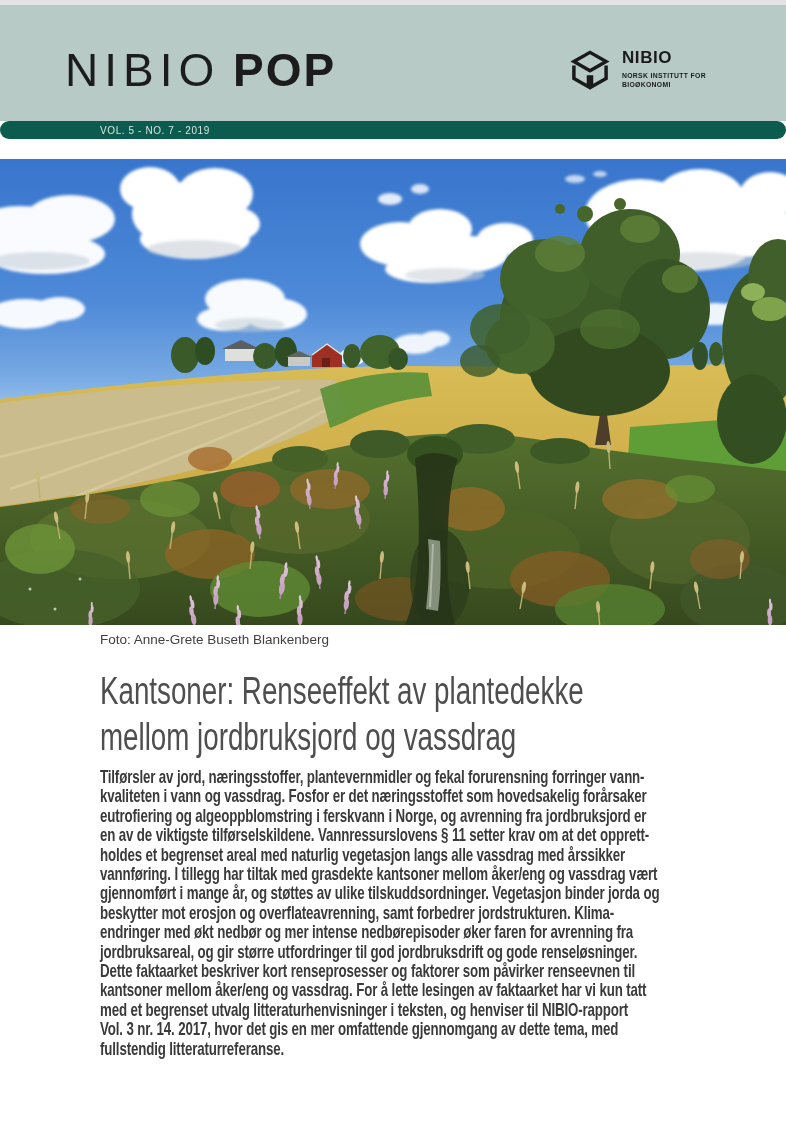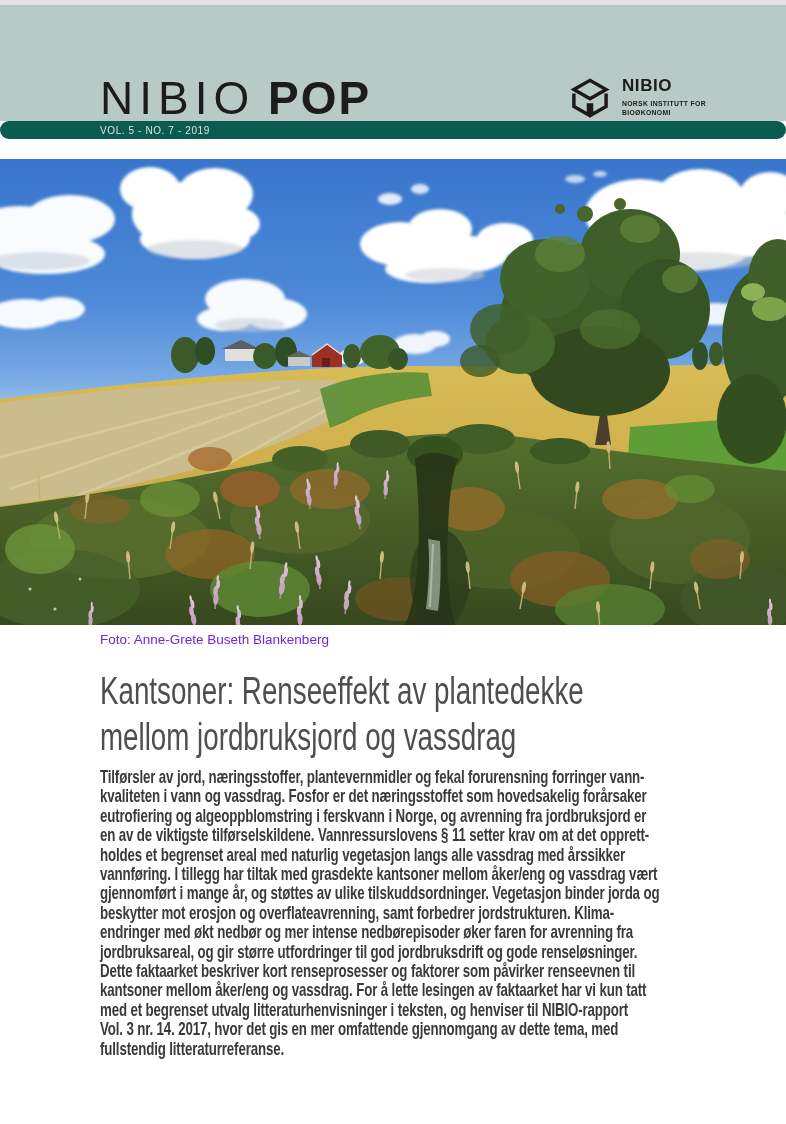--- a/index.html
+++ b/index.html
@@ -13,23 +13,23 @@
     overflow: hidden;
   }
   .top-strip {
     height: 5px;
     background: #e3e3e6;
   }
   .header {
     height: 116px;
     background: #b7cac5;
     display: flex;
-    align-items: flex-end;
+    align-items: center;
     justify-content: space-between;
-    padding: 14px 80px 0 100px;
+    padding: 14px 80px 0 65px;
   }
   .masthead {
     font-size: 46px;
     color: #1c1c1c;
     line-height: 1;
     white-space: nowrap;
   }
   .masthead .mh-regular { font-weight: 400; letter-spacing: 6px; }
   .masthead .mh-bold { font-weight: 700; letter-spacing: 2px; }
   .logo { display: flex; align-items: flex-start; gap: 9px; }
@@ -57,21 +57,21 @@
     color: #d9e5de;
     font-size: 10px;
     letter-spacing: 0.6px;
     font-weight: 400;
   }
   .photo-wrap { margin-top: 20px; }
   .photo-wrap svg { display: block; }
   .photo-credit {
     margin: 7px 0 0 100px;
     font-size: 13.5px;
-    color: #6d28d9;
+    color: #404040;
   }
   .condensed { transform-origin: 0 0; white-space: pre-line; }
   .article-title {
     margin: 21px 0 0 100px;
     width: 720px;
     font-size: 38px;
     font-weight: 300;
     color: #4e4e4e;
     line-height: 46px;
     transform: scaleX(0.73);

